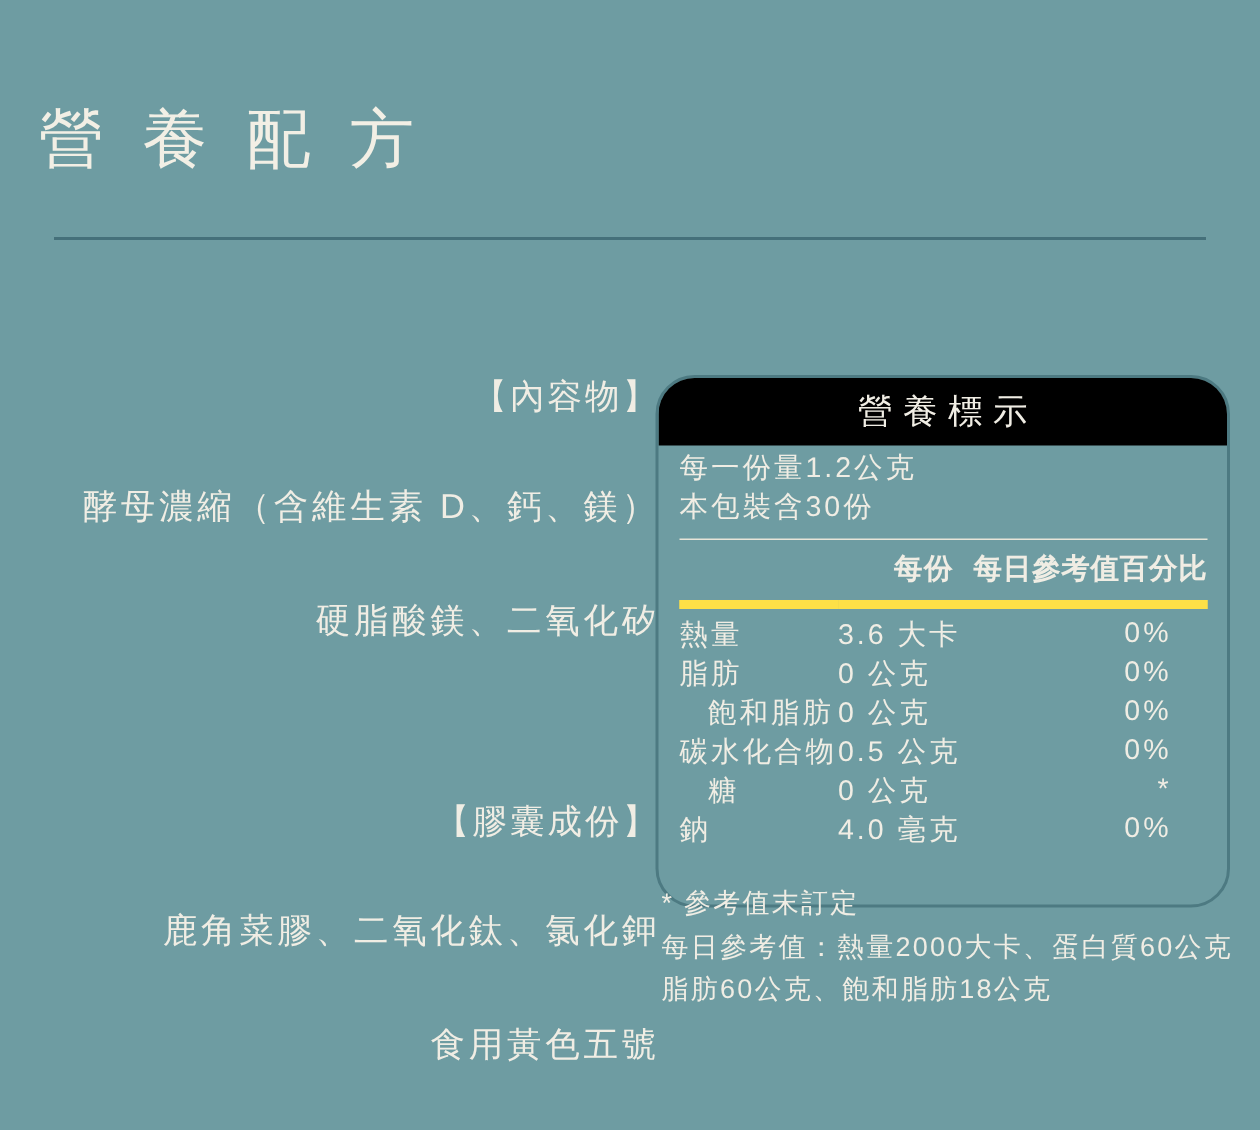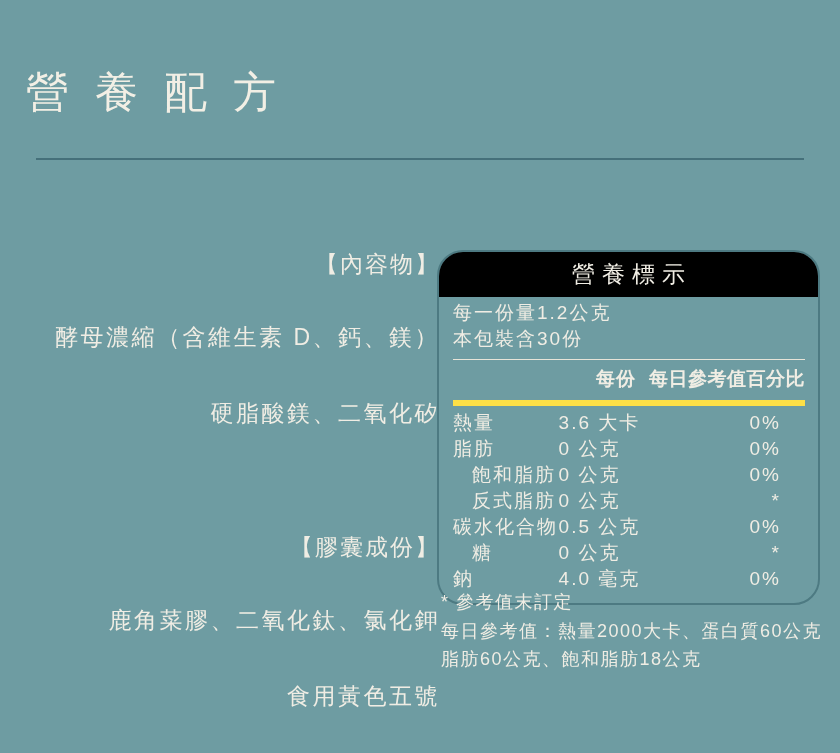--- a/index.html
+++ b/index.html
@@ -111,25 +111,20 @@
           <td class="name">脂肪</td>
           <td class="amt">0 公克</td>
           <td class="dv">0%</td>
         </tr>
         <tr>
           <td class="name indent">飽和脂肪</td>
           <td class="amt">0 公克</td>
           <td class="dv">0%</td>
         </tr>
         <tr>
-          <td class="name indent">反式脂肪</td>
-          <td class="amt">0 公克</td>
-          <td class="dv">*</td>
-        </tr>
-        <tr>
           <td class="name">碳水化合物</td>
           <td class="amt">0.5 公克</td>
           <td class="dv">0%</td>
         </tr>
         <tr>
           <td class="name indent">糖</td>
           <td class="amt">0 公克</td>
           <td class="dv">*</td>
         </tr>
         <tr>

